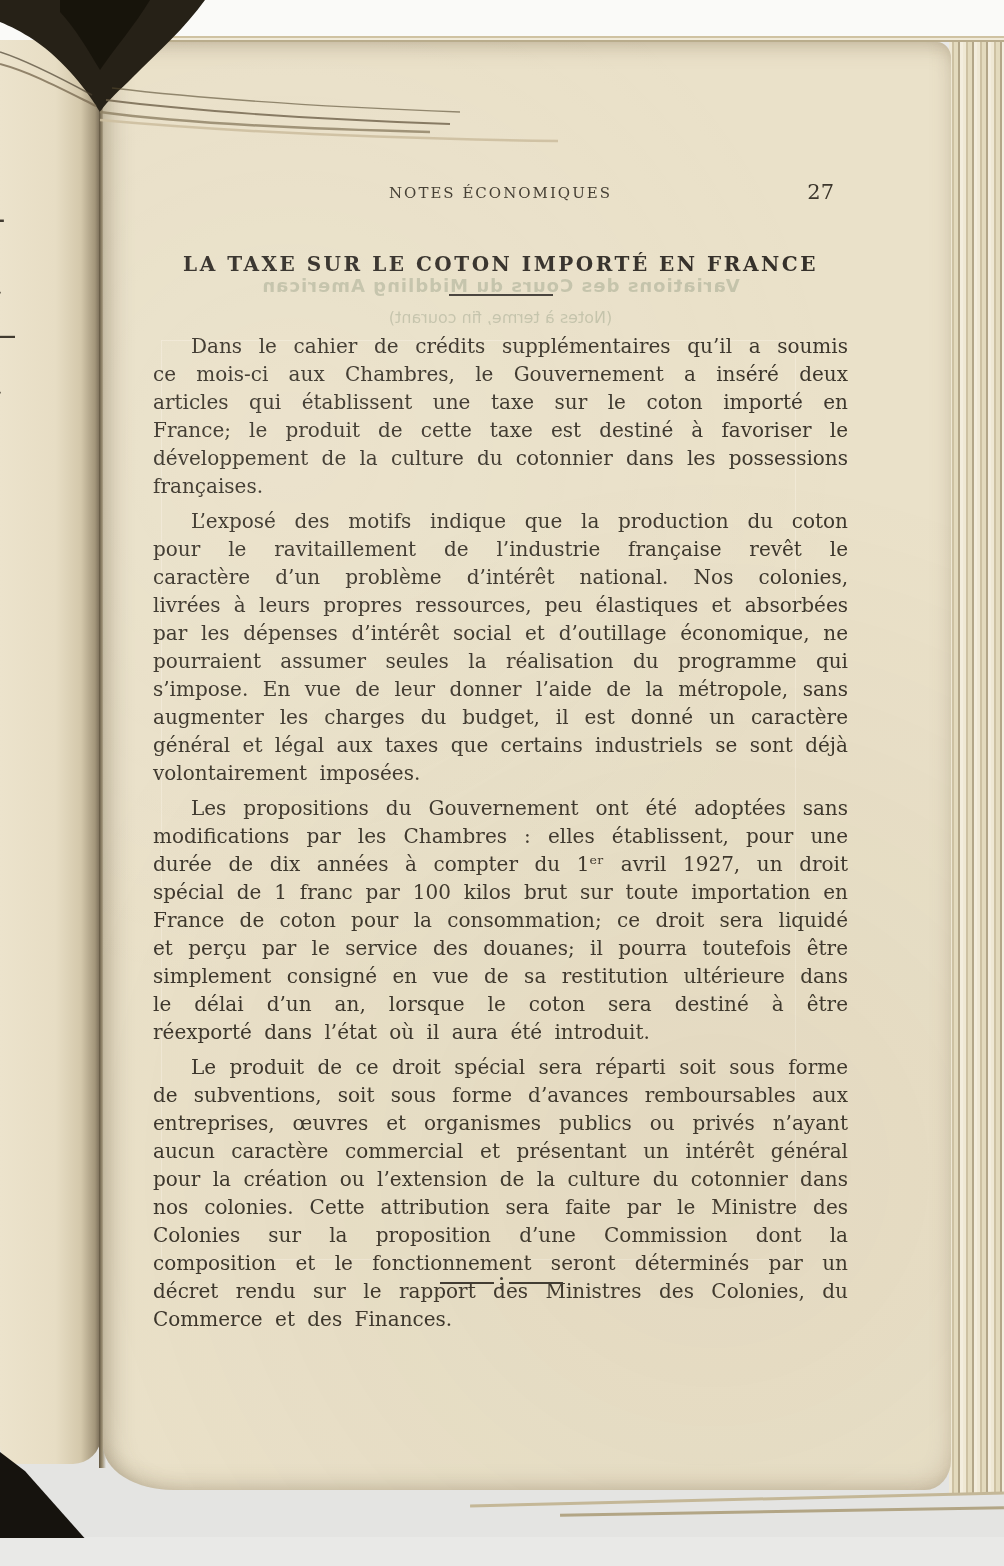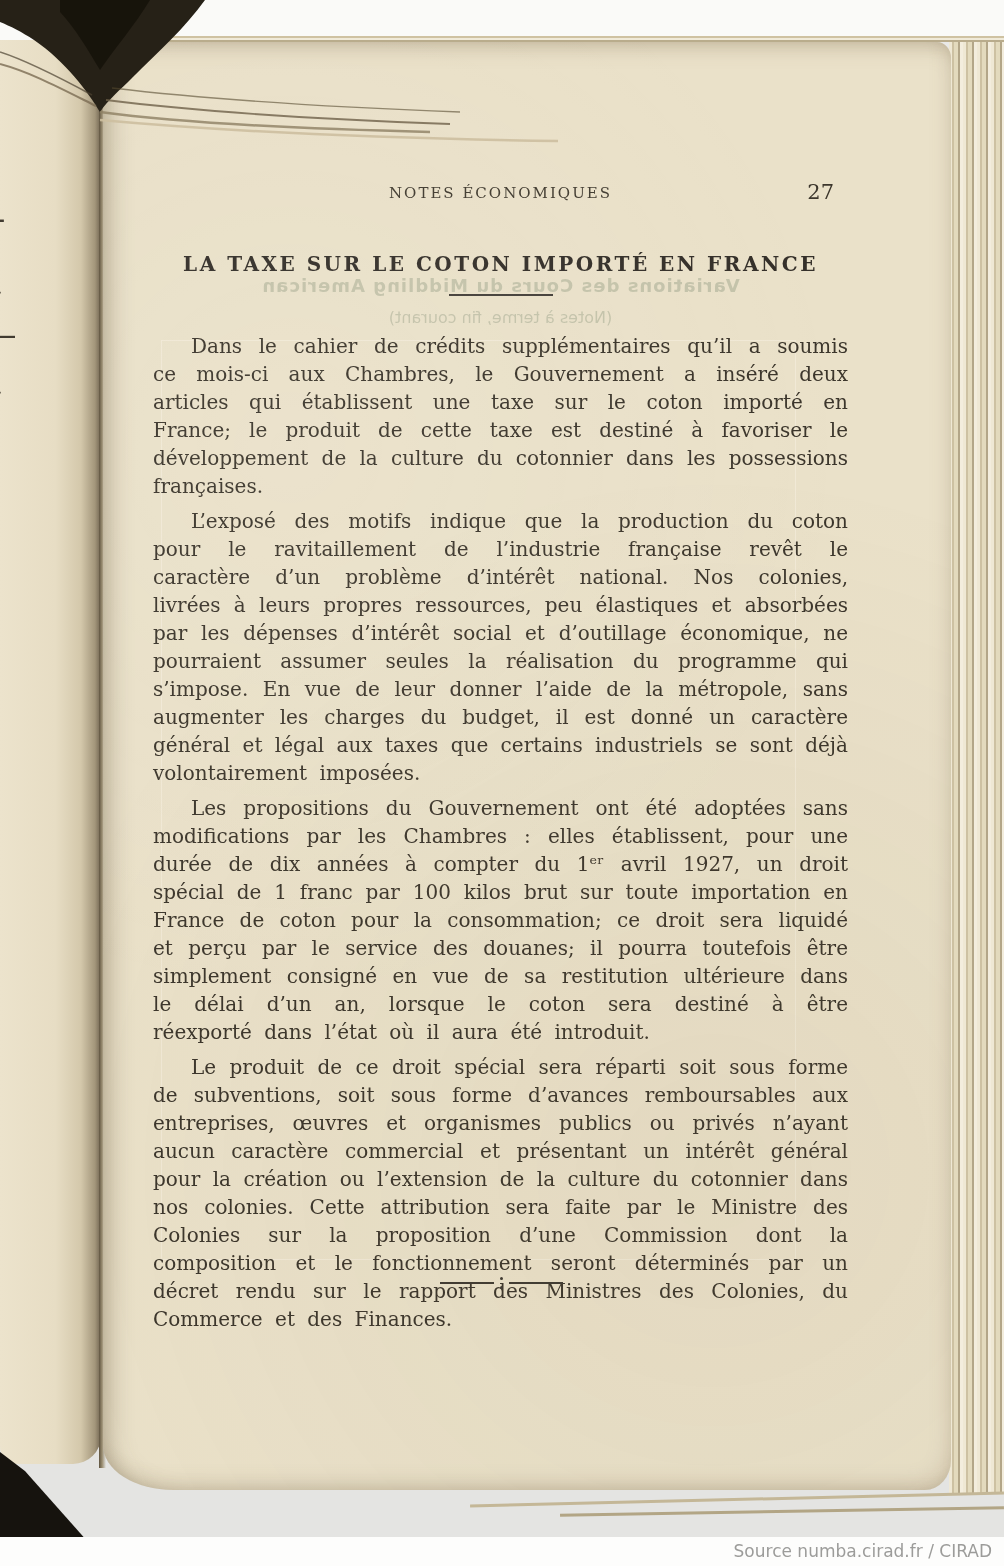--- a/index.html
+++ b/index.html
@@ -146,14 +146,13 @@
     <path d="M112,88 C180,96 300,106 460,112" stroke="#55492f" stroke-width="1.4" fill="none" opacity="0.6"></path>
     <path d="M100,120 C210,130 350,138 558,141" stroke="#cdbfa0" stroke-width="2.5" fill="none" opacity="0.9"></path>
     <path d="M96,106 C60,88 30,72 0,64" stroke="#7a6c52" stroke-width="2" fill="none" opacity="0.8"></path>
     <path d="M92,95 C55,75 25,60 0,52" stroke="#4c4130" stroke-width="1.6" fill="none" opacity="0.7"></path>
   </svg>
 
   <div class="bottom-edge-a"></div>
   <div class="bottom-edge-b"></div>
   <div class="black-corner"></div>
 
-  <div class="source-bar">Source numba.cirad.fr / CIRAD</div>
 </div>
 
 </body></html>

